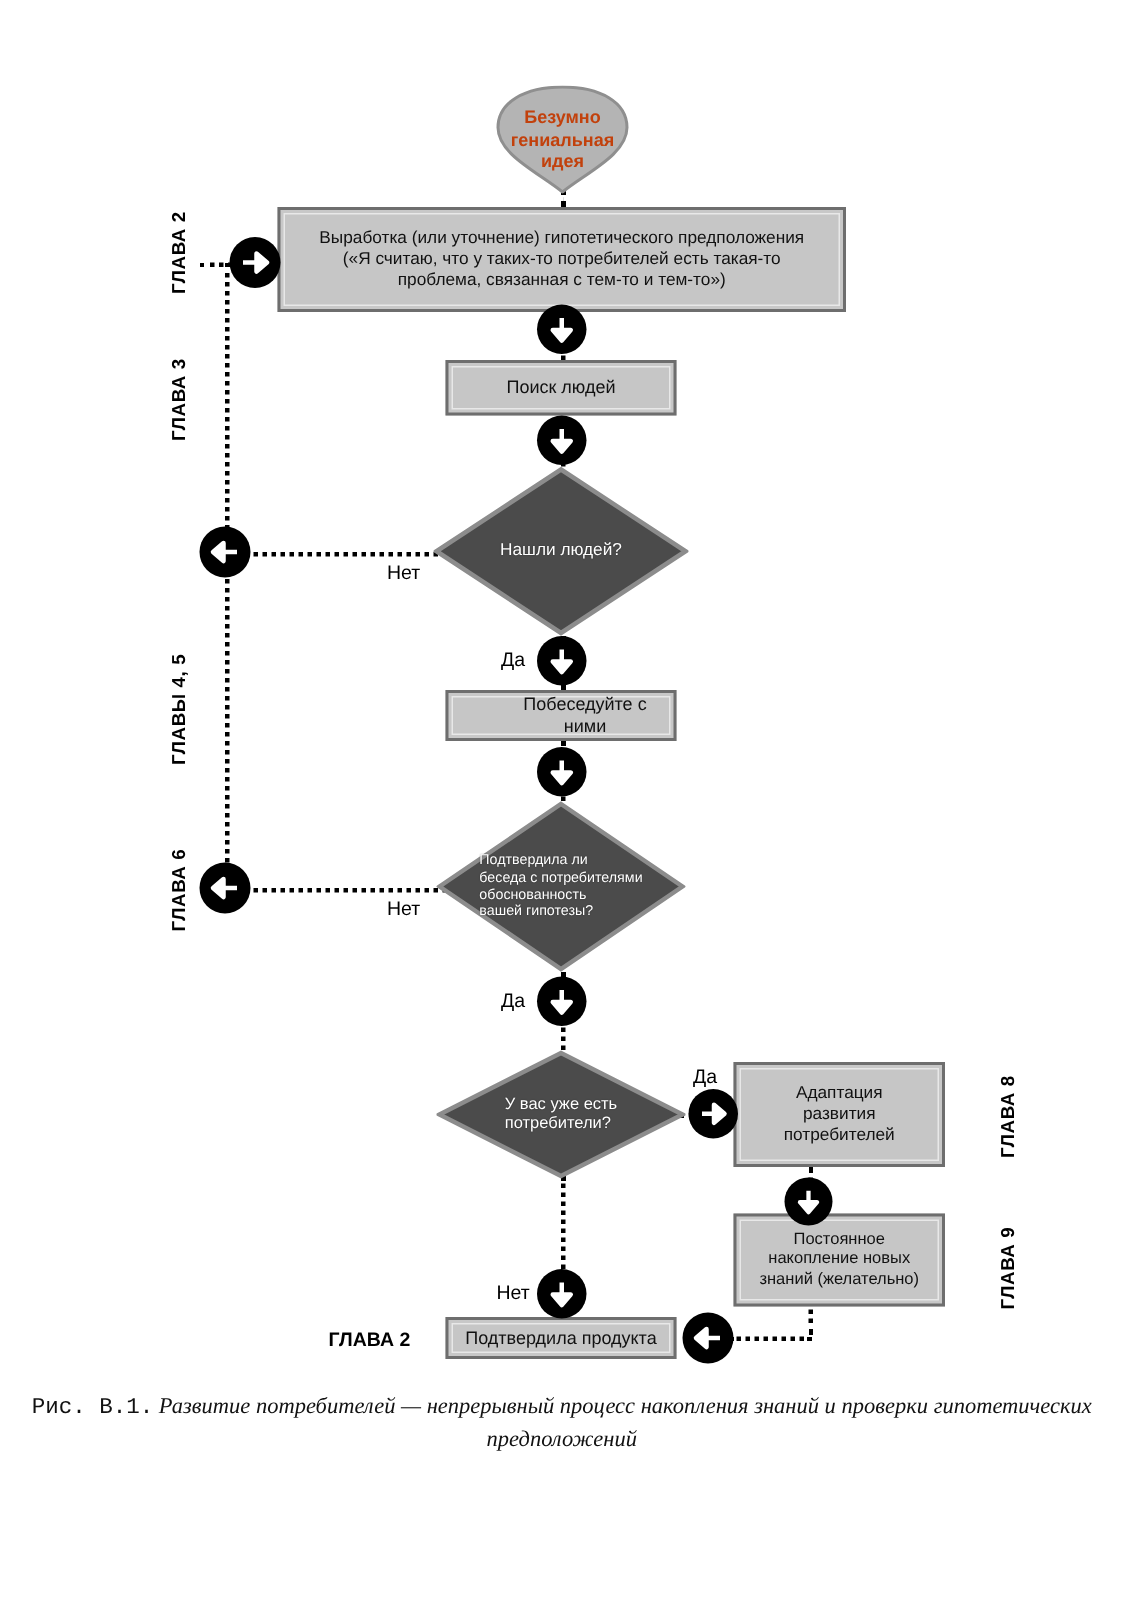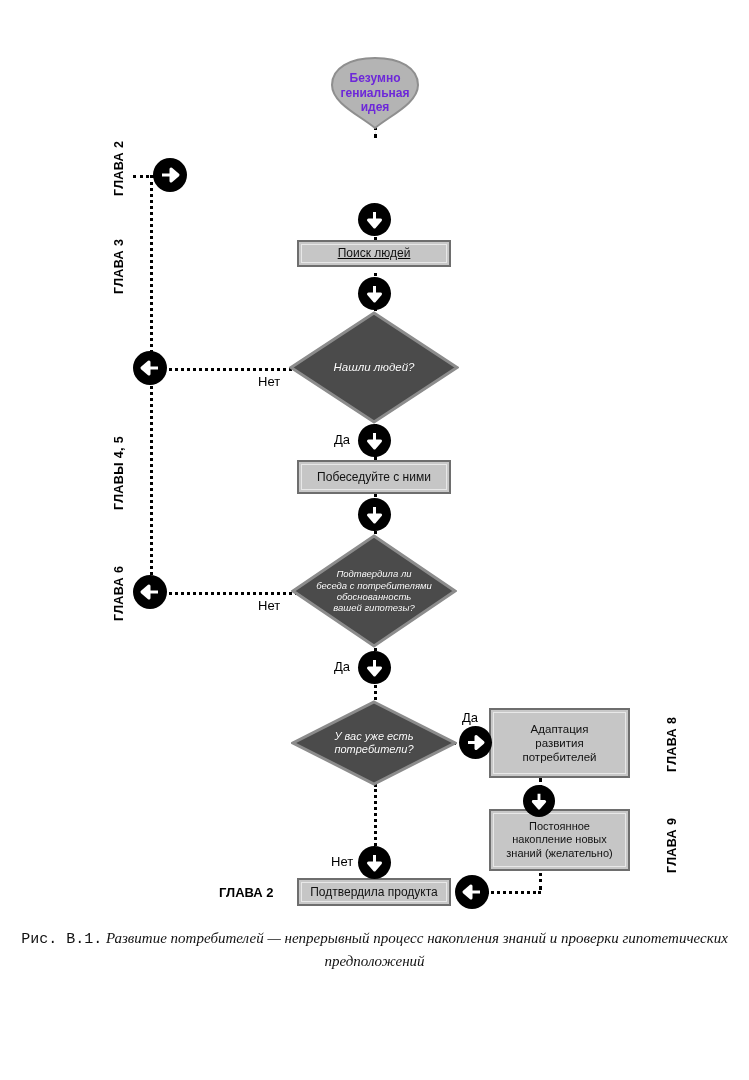--- a/index.html
+++ b/index.html
@@ -60,41 +60,40 @@
     justify-content: center;
   }
   .diamond svg {
     position: absolute;
     left: 0; top: 0;
   }
   .diamond .dtxt {
     position: relative;
     z-index: 2;
     color: #ffffff;
-    text-align: center;
+    text-align: left;
     line-height: 1.2;
     white-space: pre-line;
     text-shadow: 0 0 1px rgba(0,0,0,.45);
-    font-style: italic;
   }
 
   
   .blob {
     position: absolute;
   }
   .blob .btxt {
     position: absolute;
     left: 0;
     top: 14px;
     width: 100%;
     text-align: center;
     font-weight: bold;
     font-size: 12px;
     line-height: 1.22;
-    color: #6d28d9;
+    color: #c2410c;
     white-space: pre-line;
     z-index: 2;
   }
 
   
   .dotline-h {
     position: absolute;
     height: 0;
     border-top: 3px dotted #000000;
   }
@@ -193,37 +192,44 @@
 
   <div class="blob" style="left:329px; top:57px; width:92px; height:72px;">
     <svg width="92" height="72" viewBox="0 0 92 72">
       <path d="M46 71 C 30 58, 3 46, 3 28 C 3 11, 21 1, 46 1 C 71 1, 89 11, 89 28 C 89 46, 62 58, 46 71 Z" fill="#b4b4b4" stroke="#8f8f8f" stroke-width="2"></path>
     </svg>
     <span class="btxt">Безумно
 гениальная
 идея</span>
   </div>
 
-
-  <div class="pbox" style="left:297px; top:240px; width:154px; height:27px;text-decoration:underline;">
+  <div class="pbox" style="left:185px; top:138px; width:379px; height:70px;">
+    <span class="inner">
+      <span class="txt" style="font-size:11.5px;">Выработка (или уточнение) гипотетического предположения
+(«Я считаю, что у таких-то потребителей есть такая-то
+проблема, связанная с тем-то и тем-то»)</span>
+    </span>
+  </div>
+
+  <div class="pbox" style="left:297px; top:240px; width:154px; height:37px;">
     <span class="inner">
       <span class="txt" style="font-size:12px;">Поиск людей</span>
     </span>
   </div>
 
   <div class="diamond" style="left:289px; top:311px; width:170px; height:113px;">
     <svg width="170" height="113" viewBox="0 0 170 113">
       <polygon points="85,2 168,56.5 85,111 2,56.5" fill="#4b4b4b" stroke="#8c8c8c" stroke-width="3"></polygon>
     </svg>
     <span class="dtxt" style="font-size:11.5px;">Нашли людей?</span>
   </div>
 
   <div class="pbox" style="left:297px; top:460px; width:154px; height:34px;">
     <span class="inner">
-      <span class="txt" style="font-size:12px;">Побеседуйте с ними</span>
+      <span class="txt" style="font-size:12px;margin-left:32px;">Побеседуйте с ними</span>
     </span>
   </div>
 
   <div class="diamond" style="left:291px; top:700px; width:166px; height:86px;">
     <svg width="166" height="86" viewBox="0 0 166 86">
       <polygon points="83,2 164,43 83,84 2,43" fill="#4b4b4b" stroke="#8c8c8c" stroke-width="3"></polygon>
     </svg>
     <span class="dtxt" style="font-size:11px;">У вас уже есть
 потребители?</span>
   </div>

